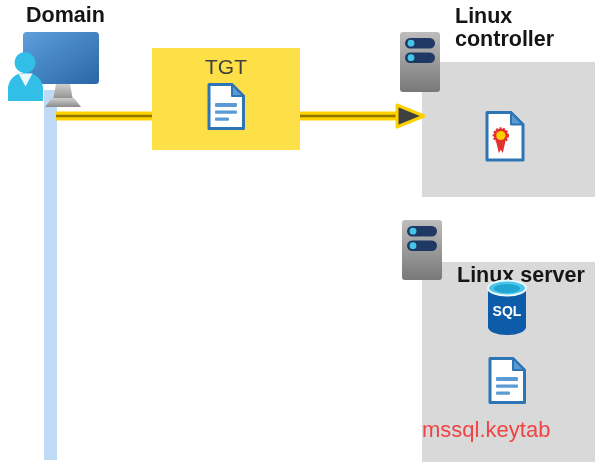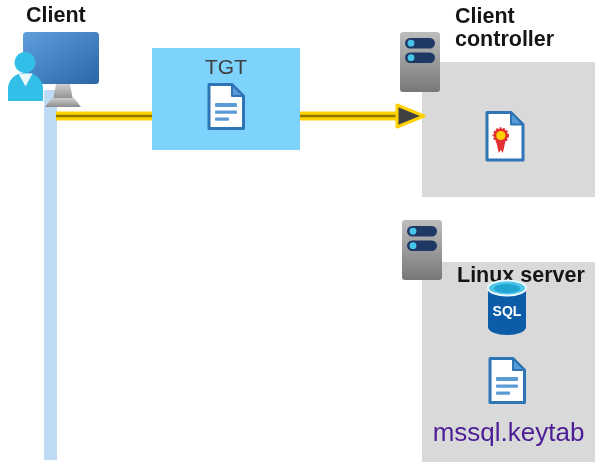--- a/index.html
+++ b/index.html
@@ -3,34 +3,34 @@
 <meta charset="utf-8">
 <style>
   html,body{margin:0;padding:0;background:#ffffff;}
   #canvas{
     position:relative;width:600px;height:468px;background:#ffffff;overflow:hidden;
     font-family:"Liberation Sans", sans-serif;
   }
   .abs{position:absolute;}
   .node-label{font-weight:700;color:#151515;font-size:21.5px;line-height:1.08;}
   .panel{background:#D9D9D9;}
-  .ticket-box{background:#7dd3fc;display:flex;justify-content:center;align-items:flex-start;gap:34px;padding-top:7px;box-sizing:border-box;}
+  .ticket-box{background:#fde047;display:flex;justify-content:center;align-items:flex-start;gap:34px;padding-top:7px;box-sizing:border-box;}
   .ticket-col{display:flex;flex-direction:column;align-items:center;}
   .ticket-label{font-size:21px;color:#3F3F3F;margin-bottom:3px;}
   .timeline{background:#BFDAF4;}
-  .keytab-label{font-size:26px;color:#4c1d95;text-align:center;}
+  .keytab-label{font-size:22px;color:#ef4444;text-align:left;}
   .z0{z-index:0}.z1{z-index:1}.z2{z-index:2}.z3{z-index:3}.z4{z-index:4}
   svg{display:block;}
 </style>
 </head>
 <body>
 
 <div id="canvas">
 
-  <div class="abs node-label z2" style="left:26px;top:4px;">Client</div>
+  <div class="abs node-label z2" style="left:26px;top:4px;">Domain</div>
 
   <div class="abs timeline z0" style="left:44px;top:90px;width:13px;height:370px;"></div>
 
   <svg class="abs z2" style="left:8px;top:30px;" width="100" height="78" viewBox="0 0 100 78">
     <defs>
       <linearGradient id="mon" x1="0" y1="0" x2="1" y2="1">
         <stop offset="0" stop-color="#5E9FDC"></stop>
           <stop offset="1" stop-color="#2A66A6"></stop>
       </linearGradient>
       <linearGradient id="stand" x1="0" y1="0" x2="0" y2="1">
@@ -74,21 +74,21 @@
           <stop offset="1" stop-color="#787878"></stop>
       </linearGradient>
     </defs>
     <rect x="1" y="1" width="40" height="60" rx="3" fill="url(#srv1)"></rect>
     <rect x="6" y="7" width="30" height="10.5" rx="5.2" fill="#1F3864"></rect>
     <circle cx="12" cy="12.2" r="3.4" fill="#45C6E9"></circle>
     <rect x="6" y="21.5" width="30" height="10.5" rx="5.2" fill="#1F3864"></rect>
     <circle cx="12" cy="26.7" r="3.4" fill="#45C6E9"></circle>
   </svg>
 
-  <div class="abs node-label z2" style="left:455px;top:5px;width:125px;">Client controller</div>
+  <div class="abs node-label z2" style="left:455px;top:5px;width:125px;">Linux controller</div>
 
   <svg class="abs z2" style="left:484px;top:110px;" width="42" height="53" viewBox="0 0 42 53">
     <path d="M3 2.5 H27 L39 14.5 V50 H3 Z" fill="#ffffff" stroke="#2E75B6" stroke-width="3" stroke-linejoin="round"></path>
     <path d="M27 2.5 V14.5 H39 Z" fill="#5B9BD5" stroke="#2E75B6" stroke-width="2" stroke-linejoin="round"></path>
     <path d="M12 31 L14.8 43 L16.8 39.8 L18.8 43 L21.5 31 Z" fill="#E23131"></path>
     <circle cx="16.8" cy="25.5" r="7" fill="#E23131" stroke="#E23131" stroke-width="2.4" stroke-dasharray="2 1.5"></circle>
     <circle cx="16.8" cy="25.5" r="4.6" fill="#FFCE00"></circle>
   </svg>
 
   <div class="abs panel z1" style="left:422px;top:262px;width:173px;height:200px;"></div>

